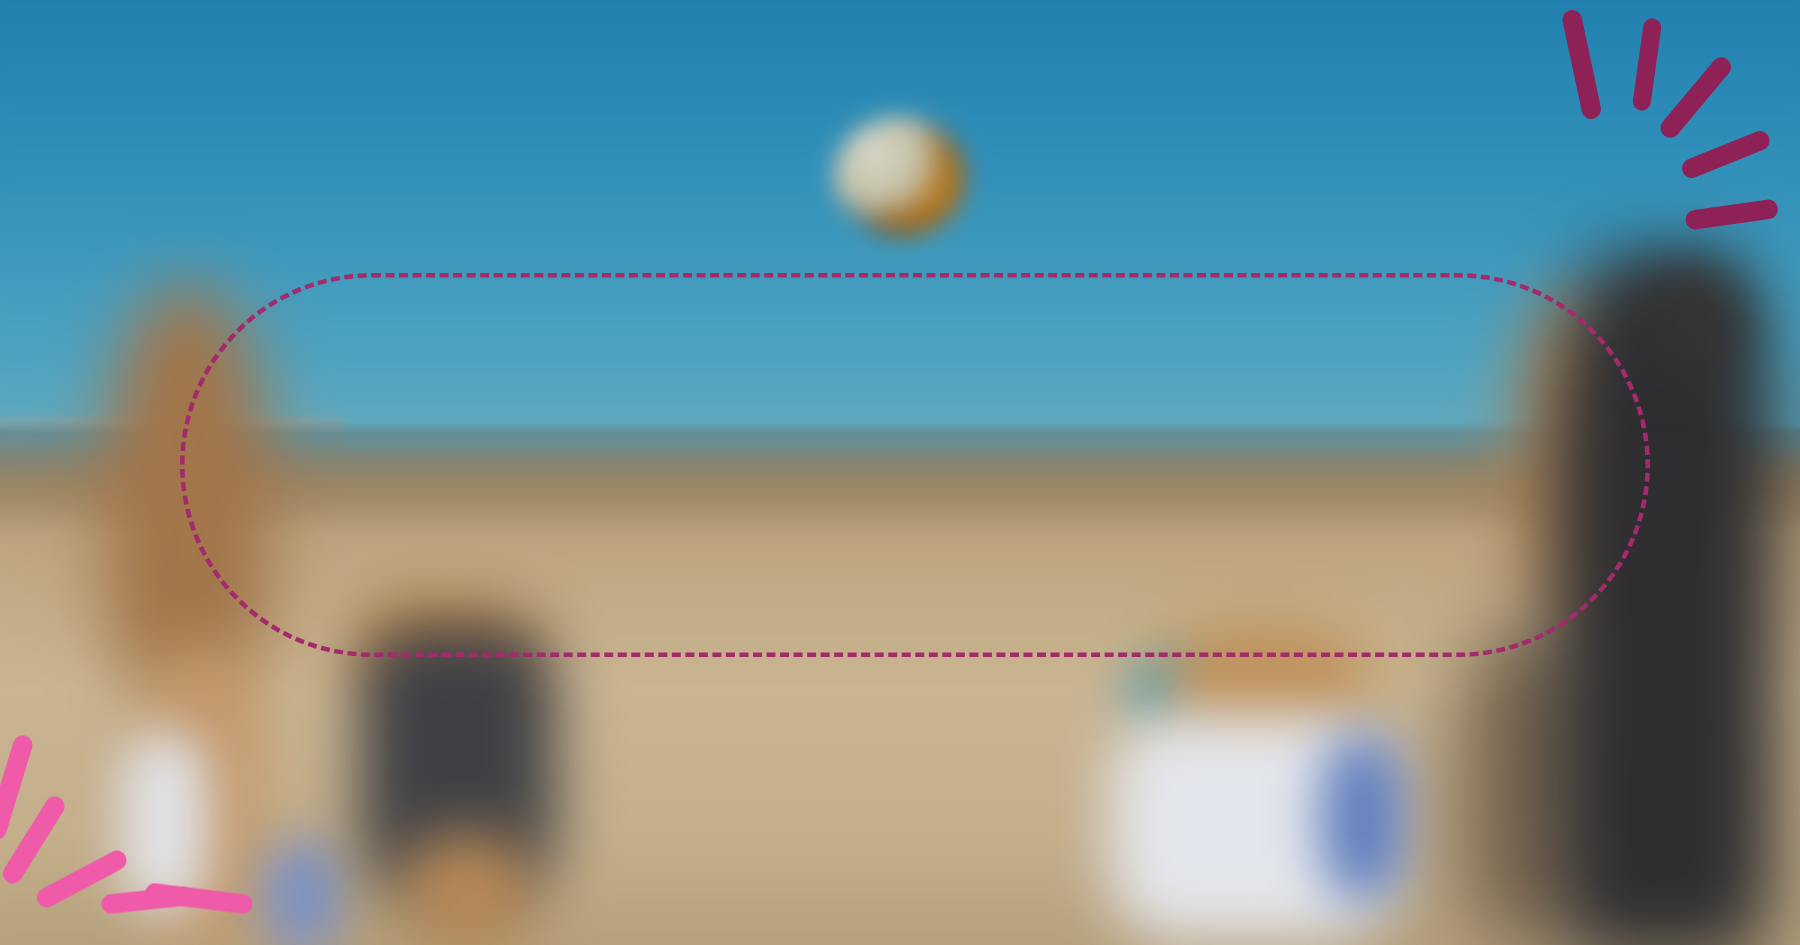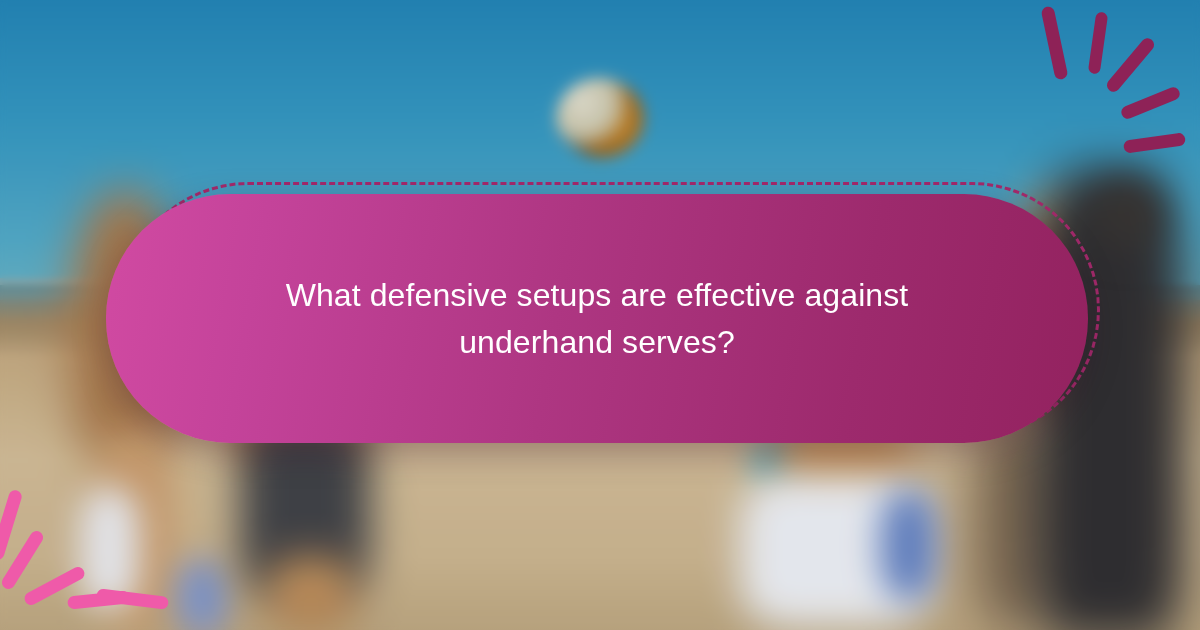--- a/index.html
+++ b/index.html
@@ -167,17 +167,14 @@
   <div class="burst burst-bl">
       <span style="left: 0px; top: 24px; width: 13px; height: 72px; background: rgb(239, 90, 169); transform: rotate(17deg);"></span>
       <span style="left: 16px; top: 62px; width: 13px; height: 66px; background: rgb(239, 90, 169); transform: rotate(32deg);"></span>
       <span style="left: 48px; top: 88px; width: 13px; height: 66px; background: rgb(239, 90, 169); transform: rotate(62deg);"></span>
       <span style="left: 92px; top: 104px; width: 13px; height: 62px; background: rgb(239, 90, 169); transform: rotate(84deg);"></span>
       <span style="left: 126px; top: 98px; width: 13px; height: 72px; background: rgb(239, 90, 169); transform: rotate(97deg);"></span>
     </div>
 
   <div class="card-dash" style="border-color: rgb(163, 42, 107);"></div>
 
-  <div class="card" style="background: linear-gradient(100deg, rgb(209, 74, 162) 0%, rgb(196, 67, 154) 16%, rgb(174, 54, 130) 46%, rgb(157, 42, 109) 76%, rgb(147, 34, 95) 100%);">
-    <div class="card-text" style="color: rgb(255, 255, 255);">What defensive setups are effective against underhand serves?</div>
-  </div>
 
 </div>
 
 </body></html>

